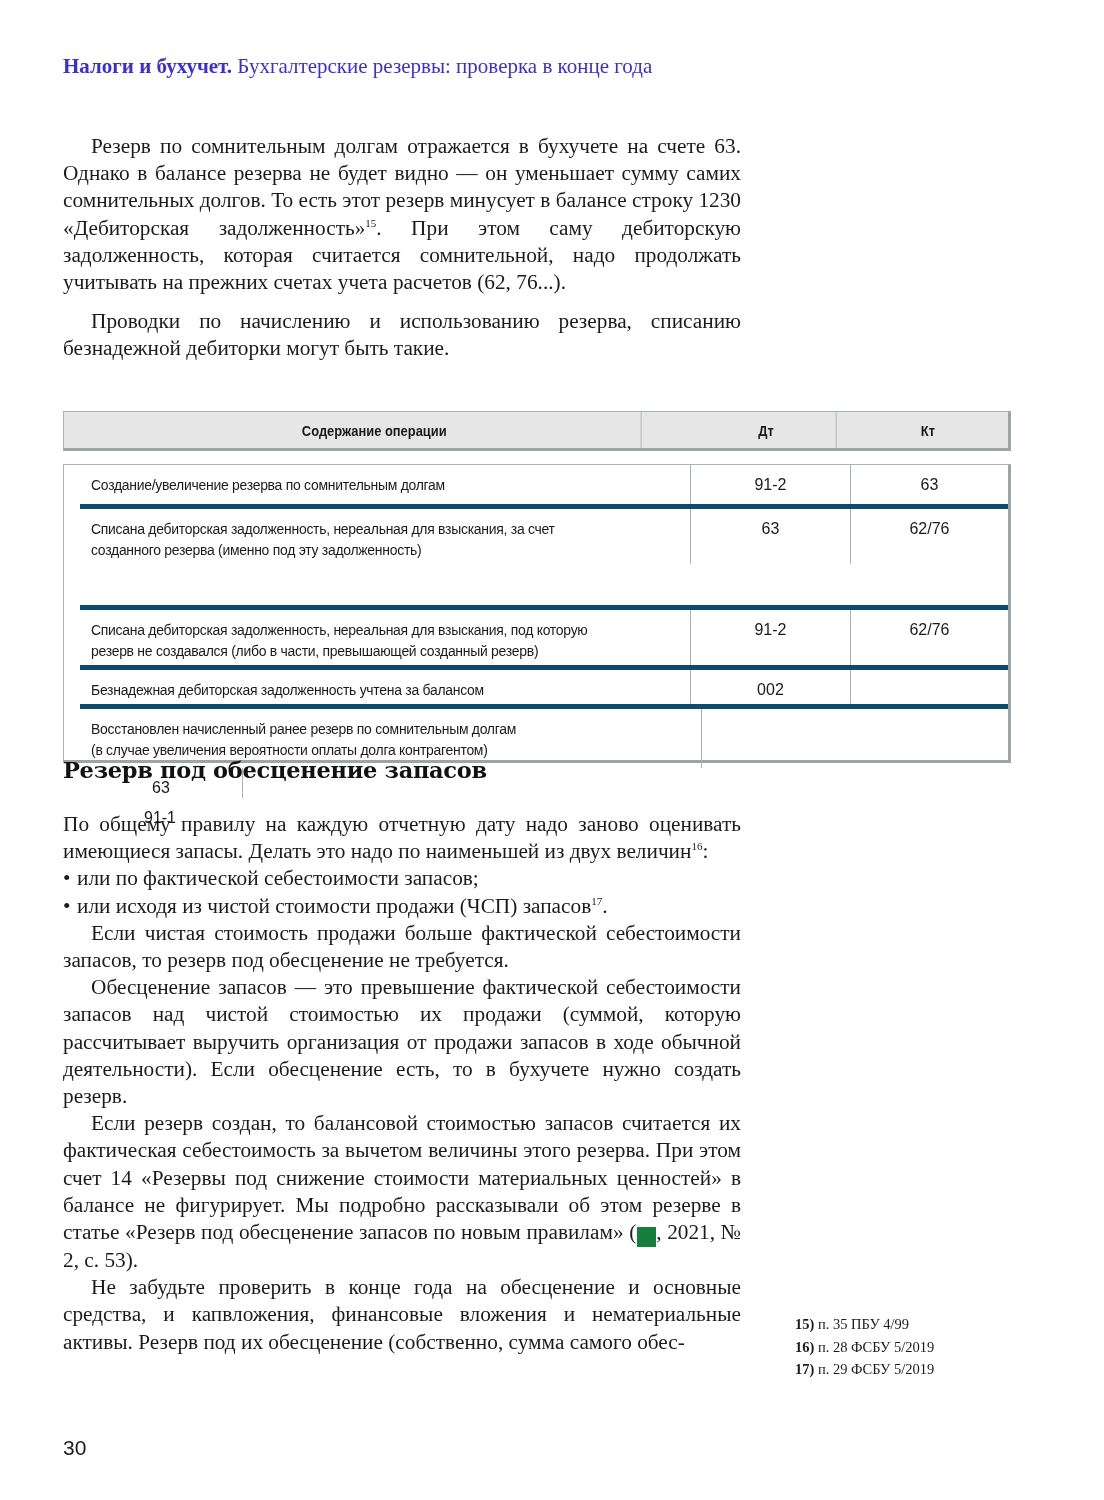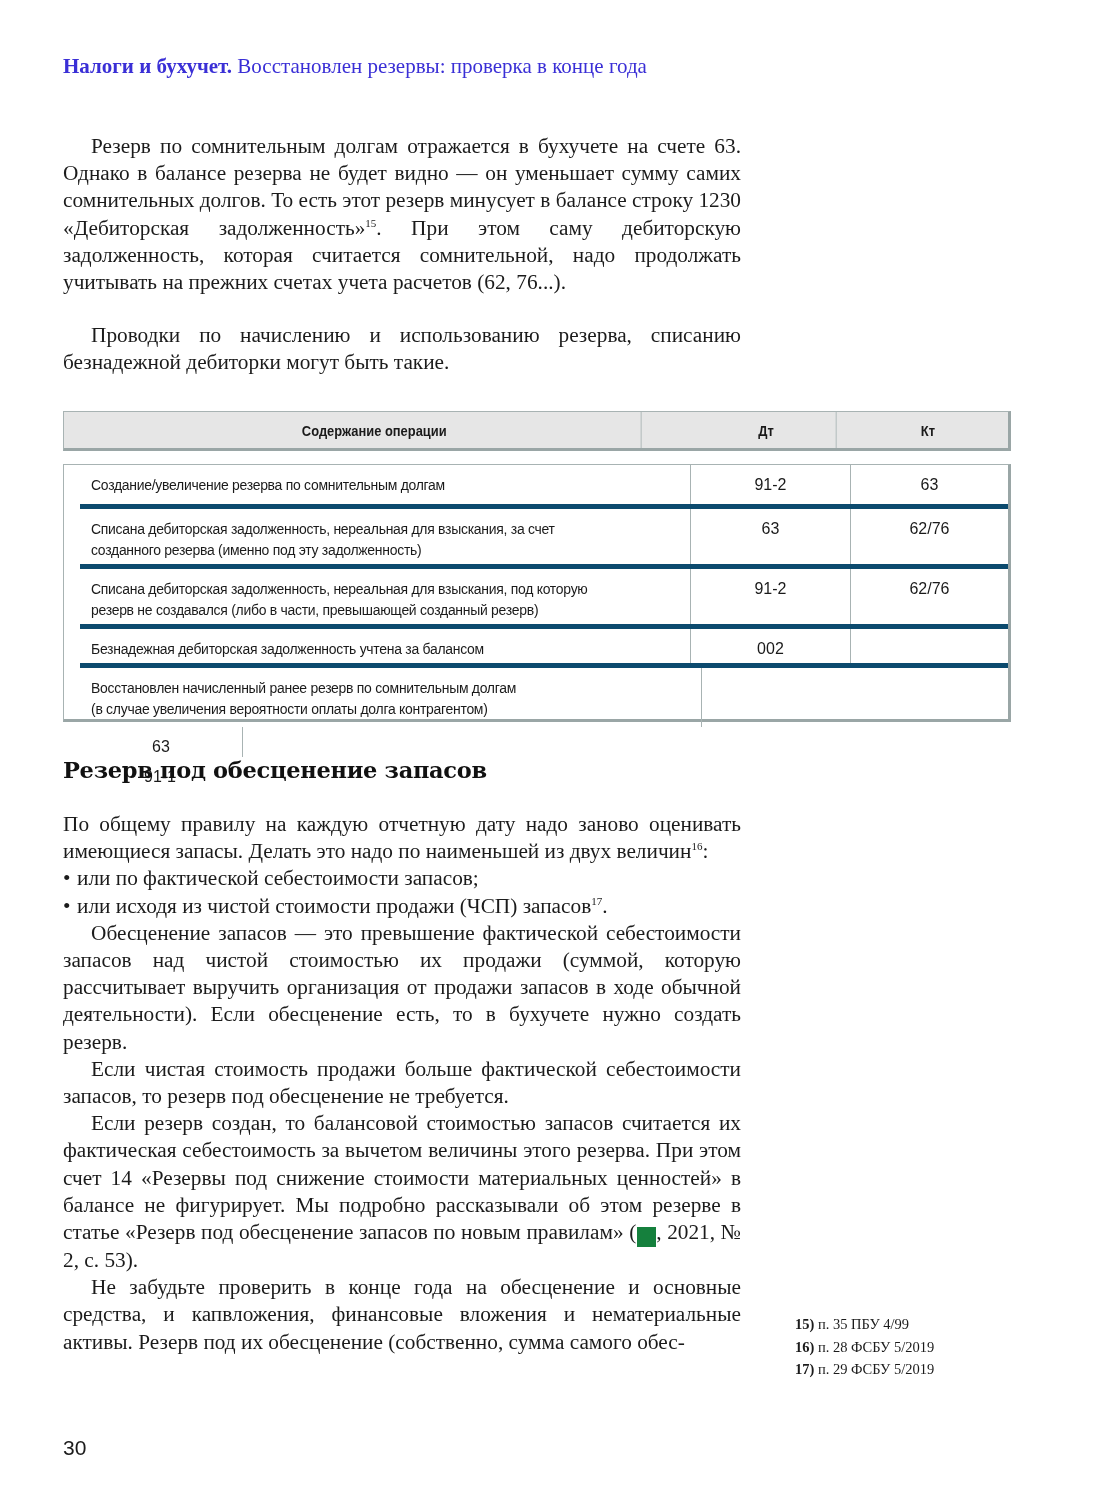--- a/index.html
+++ b/index.html
@@ -7,37 +7,37 @@
 
   .running-head { position: absolute; left: 63px; top: 54px; font-family: "Liberation Serif", serif; font-size: 21px; color: #3a2fd6; white-space: nowrap; }
   .running-head b { font-weight: bold; }
 
   .col { position: absolute; left: 63px; width: 678px; font-family: "Liberation Serif", serif; font-size: 21.3px; line-height: 27.2px; color: #1b1b1b; }
   .col p { margin: 0; text-align: justify; }
   .col p.indent { text-indent: 28px; }
   sup { font-size: 11px; line-height: 0; vertical-align: 8px; text-align: center; }
 
   .para1 { top: 133px; }
-  .para2 { top: 322px; }
+  .para2 { top: 308px; }
 
   
   .tbl { position: absolute; left: 63px; width: 948px; font-family: "Liberation Sans", sans-serif; }
   .thead { top: 411px; height: 40px; background: #e6e6e6; border: 1px solid #a8b3b3; border-bottom: 3px solid #9aa6a6; border-right: 3px solid #9aa6a6; box-sizing: border-box; display: flex; }
   .thead .c { display: flex; align-items: center; justify-content: center; font-weight: bold; font-size: 15px; transform: scaleX(0.86); }
   .tbody { top: 464px; border: 1px solid #a8b3b3; border-bottom: 3px solid #9aa6a6; border-right: 3px solid #9aa6a6; box-sizing: border-box; padding-left: 16px; }
   .tr { display: flex; border-top: 5px solid #0c4a6e; box-sizing: border-box; }
   .tr:first-child { border-top: none; }
   .c1 { width: 622px; border-right: 1px solid #a8b3b3; box-sizing: border-box; }
   .c2 { width: 163px; border-right: 1px solid #a8b3b3; box-sizing: border-box; }
   .c3 { width: 160px; box-sizing: border-box; }
   .thead .c1, .thead .c2 { border-right: 1px solid #a8b3b3; }
   .tr .c1 { padding: 9px 11px 8px 11px; font-size: 15.5px; line-height: 21px; letter-spacing: -0.3px; }
   .tr .c1 span { display: inline-block; }
   .tr .c2, .tr .c3 { padding-top: 9px; text-align: center; font-size: 16px; line-height: 21px; }
-  .r1 { height: 39px; } .r2 { height: 60px; } .r3 { height: 60px; } .r4 { height: 39px; } .r5 { height: 56px; flex-direction: column; }
+  .r1 { height: 39px; } .r2 { height: 60px; } .r3 { height: 60px; margin-top: 41px; } .r4 { height: 39px; } .r5 { height: 56px; flex-direction: column; }
   .tr .c1 .t { transform: scaleX(0.9); transform-origin: left; white-space: nowrap; display: block; }
 
   .h2 { position: absolute; left: 63px; top: 757px; font-family: "DejaVu Serif", serif; font-weight: bold; font-size: 22.5px; color: #111; letter-spacing: -0.3px; }
 
   .para3 { top: 811px; }
   .bullets { margin: 0; padding: 0; list-style: none; }
   .bullets li { padding-left: 14px; position: relative; }
   .bullets li:before { content: "•"; position: absolute; left: 0; }
 
   .gk { display: inline-block; background: #15803d; color: #fff; font-family: "Liberation Sans", sans-serif; font-weight: bold; font-size: 13px; line-height: 20px; width: 19px; height: 20px; text-align: center; vertical-align: -2px; margin-left: 1px; }
@@ -45,21 +45,21 @@
   .footnotes { position: absolute; left: 795px; top: 1313px; font-family: "Liberation Serif", serif; font-size: 14.5px; line-height: 22.5px; color: #1b1b1b; }
   .footnotes b { font-weight: bold; }
 
   .page-num { position: absolute; left: 63px; top: 1436px; font-family: "Liberation Sans", sans-serif; font-size: 21px; color: #1b1b1b; }
 </style>
 </head>
 <body>
 
 <div class="running-head">
   <b>Налоги и бухучет.</b>
-  <span>Восстановлен резервы: проверка в конце года</span>
+  <span>Бухгалтерские резервы: проверка в конце года</span>
 </div>
 
 <div class="col para1">
   <p class="indent"><span>Резерв по сомнительным долгам отражается в бухучете на счете 63. Однако в балансе резерва не будет видно — он уменьшает сумму самих сомнительных долгов. То есть этот резерв минусует в балансе строку 1230 «Дебиторская задолженность»</span><sup>15</sup><span>. При этом саму дебиторскую задолженность, которая считается сомнительной, надо продолжать учитывать на прежних счетах учета расчетов (62, 76...).</span></p>
 </div>
 <div class="col para2">
   <p class="indent">Проводки по начислению и использованию резерва, списанию безнадежной дебиторки могут быть такие.</p>
 </div>
 
 <div class="tbl thead">
@@ -116,22 +116,22 @@
 </div>
 
 <div class="h2">Резерв под обесценение запасов</div>
 
 <div class="col para3">
   <p><span>По общему правилу на каждую отчетную дату надо заново оценивать имеющиеся запасы. Делать это надо по наименьшей из двух величин</span><sup>16</sup><span>:</span></p>
   <ul class="bullets">
     <li><span>или по фактической себестоимости запасов;</span></li>
     <li><span>или исходя из чистой стоимости продажи (ЧСП) запасов</span><sup>17</sup><span>.</span></li>
   </ul>
+  <p class="indent">Если чистая стоимость продажи больше фактической себестоимости запасов, то резерв под обесценение не требуется.</p>
   <p class="indent">Обесценение запасов — это превышение фактической себестоимости запасов над чистой стоимостью их продажи (суммой, которую рассчитывает выручить организация от продажи запасов в ходе обычной деятельности). Если обесценение есть, то в бухучете нужно создать резерв.</p>
-  <p class="indent">Если чистая стоимость продажи больше фактической себестоимости запасов, то резерв под обесценение не требуется.</p>
   <p class="indent"><span>Если резерв создан, то балансовой стоимостью запасов считается их фактическая себестоимость за вычетом величины этого резерва. При этом счет 14 «Резервы под снижение стоимости материальных ценностей» в балансе не фигурирует. Мы подробно рассказывали об этом резерве в статье «Резерв под обесценение запасов по новым правилам» (</span><span class="gk">Гк</span><span>, 2021, № 2, с. 53).</span></p>
   <p class="indent">Не забудьте проверить в конце года на обесценение и основные средства, и капвложения, финансовые вложения и нематериальные активы. Резерв под их обесценение (собственно, сумма самого обес-</p>
 </div>
 
 <div class="footnotes">
   <div><b>15)</b><span> п. 35 ПБУ 4/99</span></div>
   <div><b>16)</b><span> п. 28 ФСБУ 5/2019</span></div>
   <div><b>17)</b><span> п. 29 ФСБУ 5/2019</span></div>
 </div>
 

